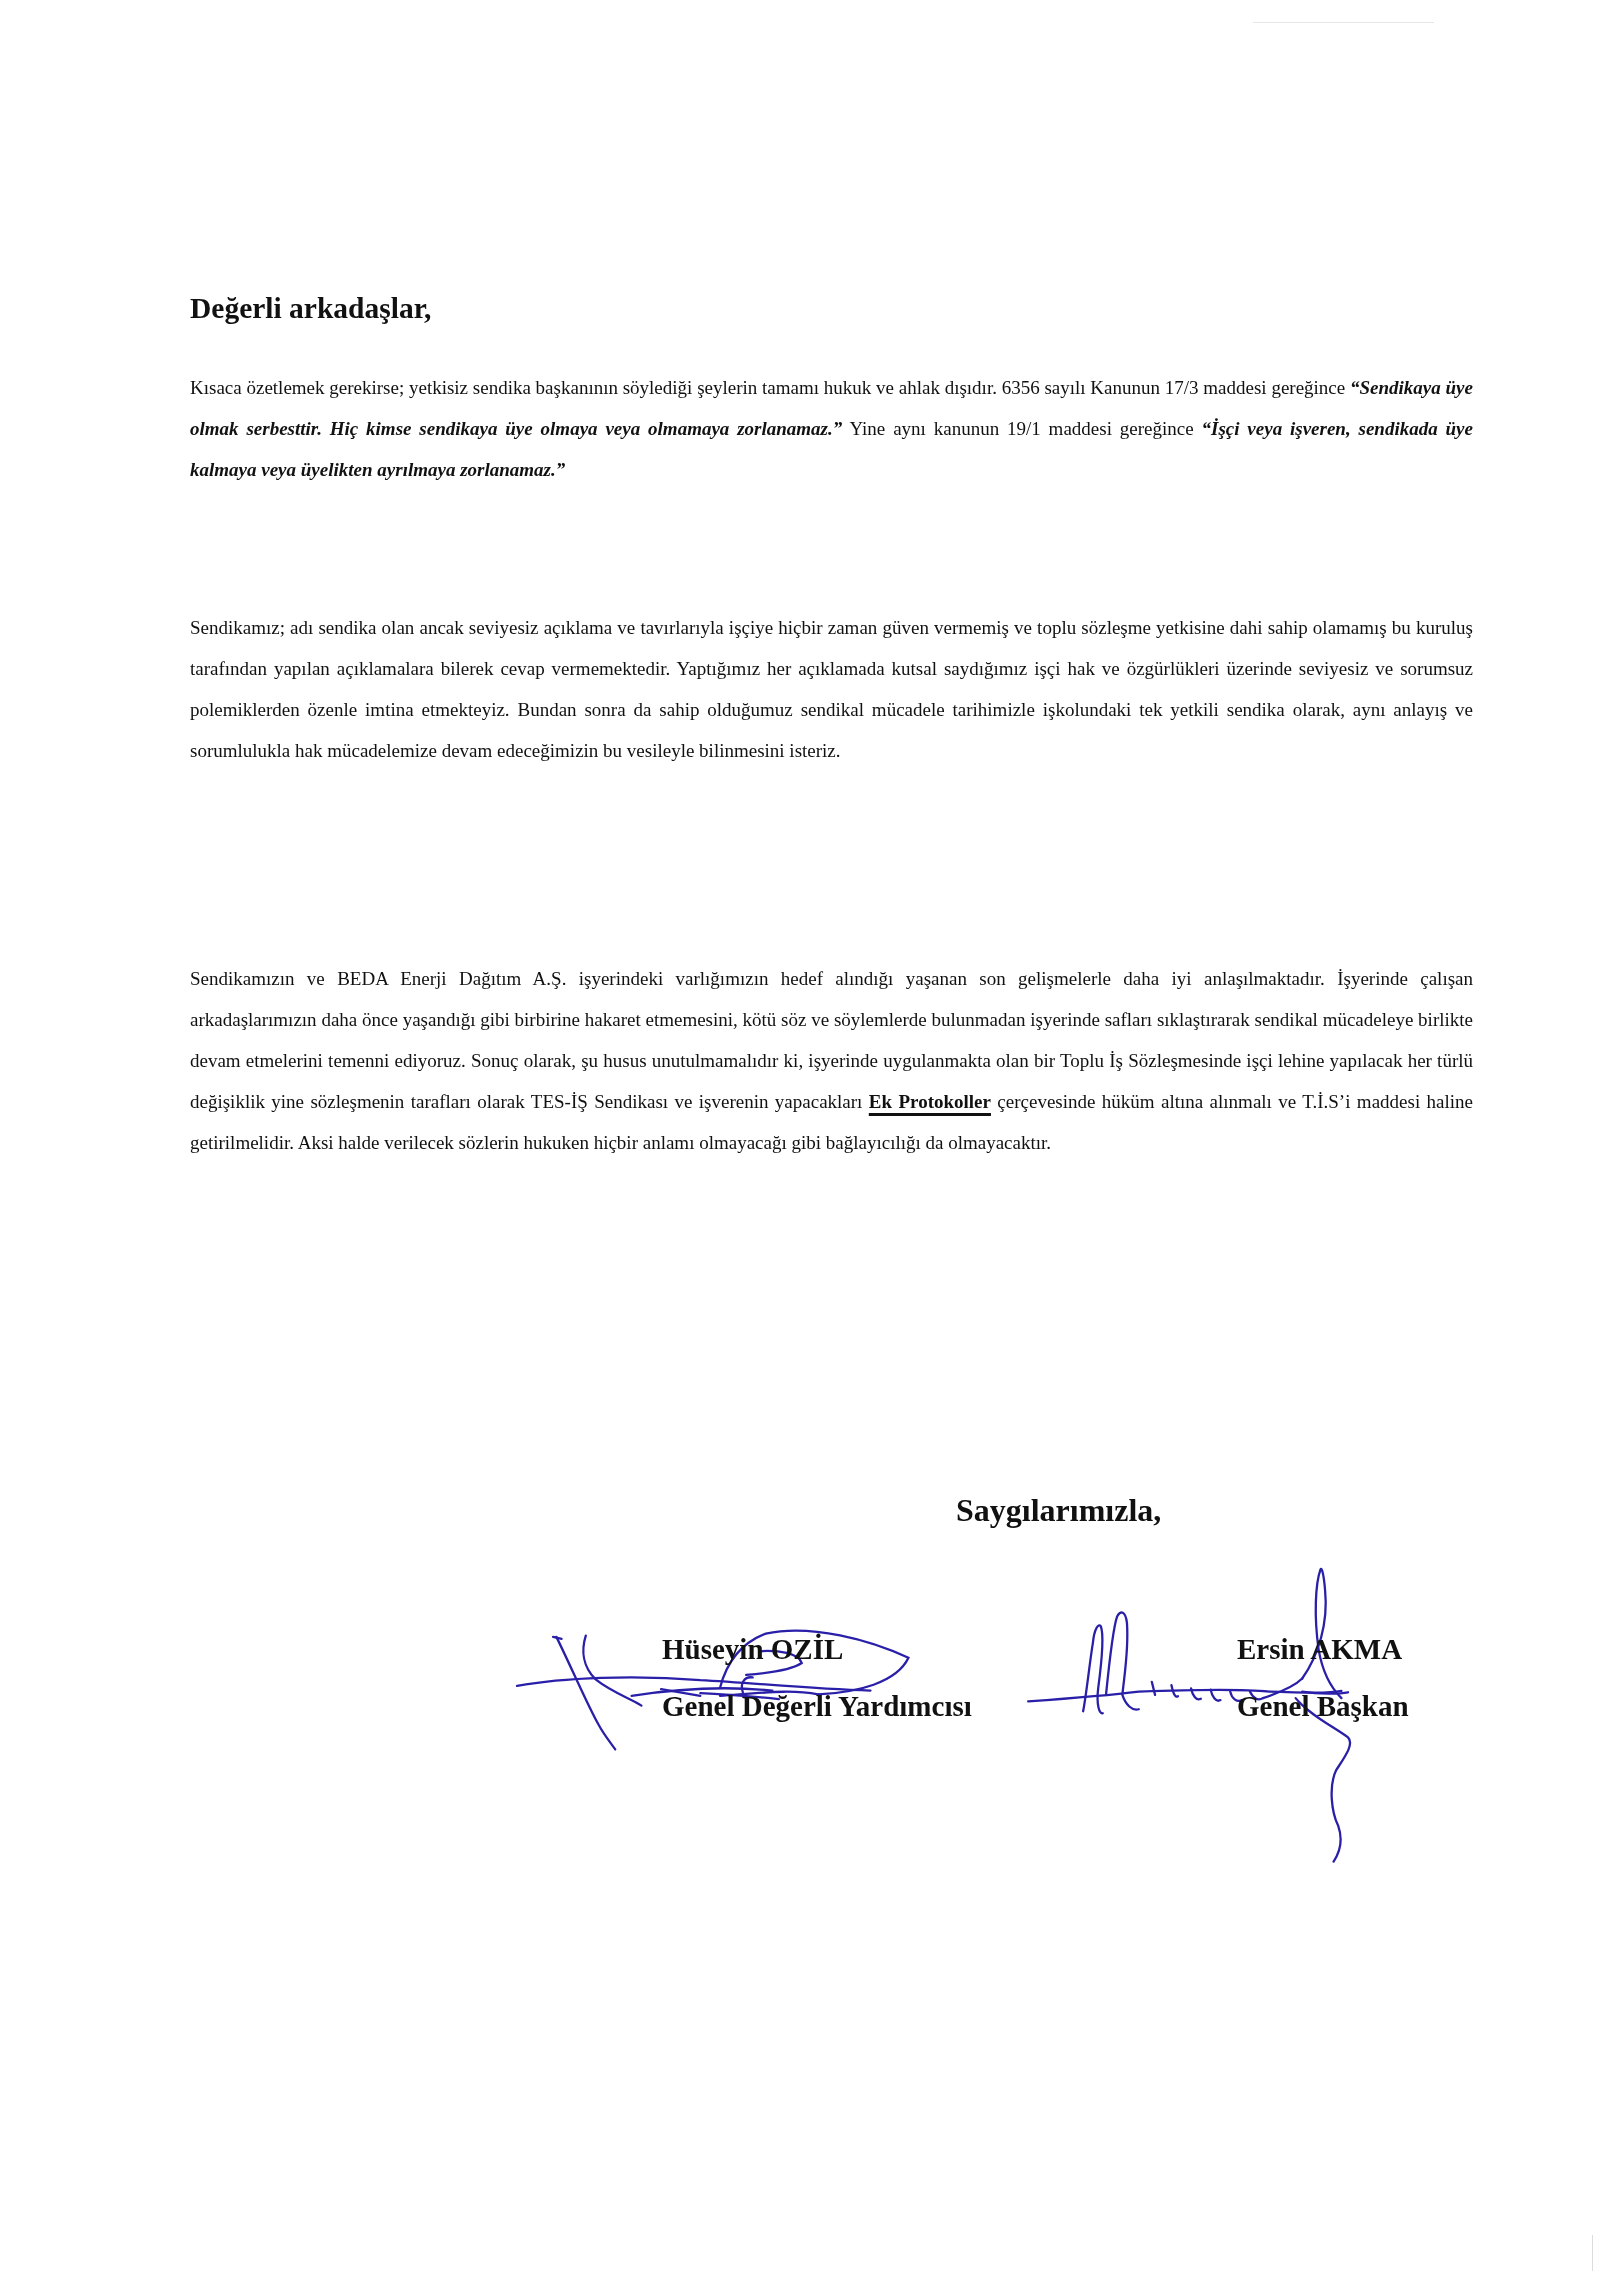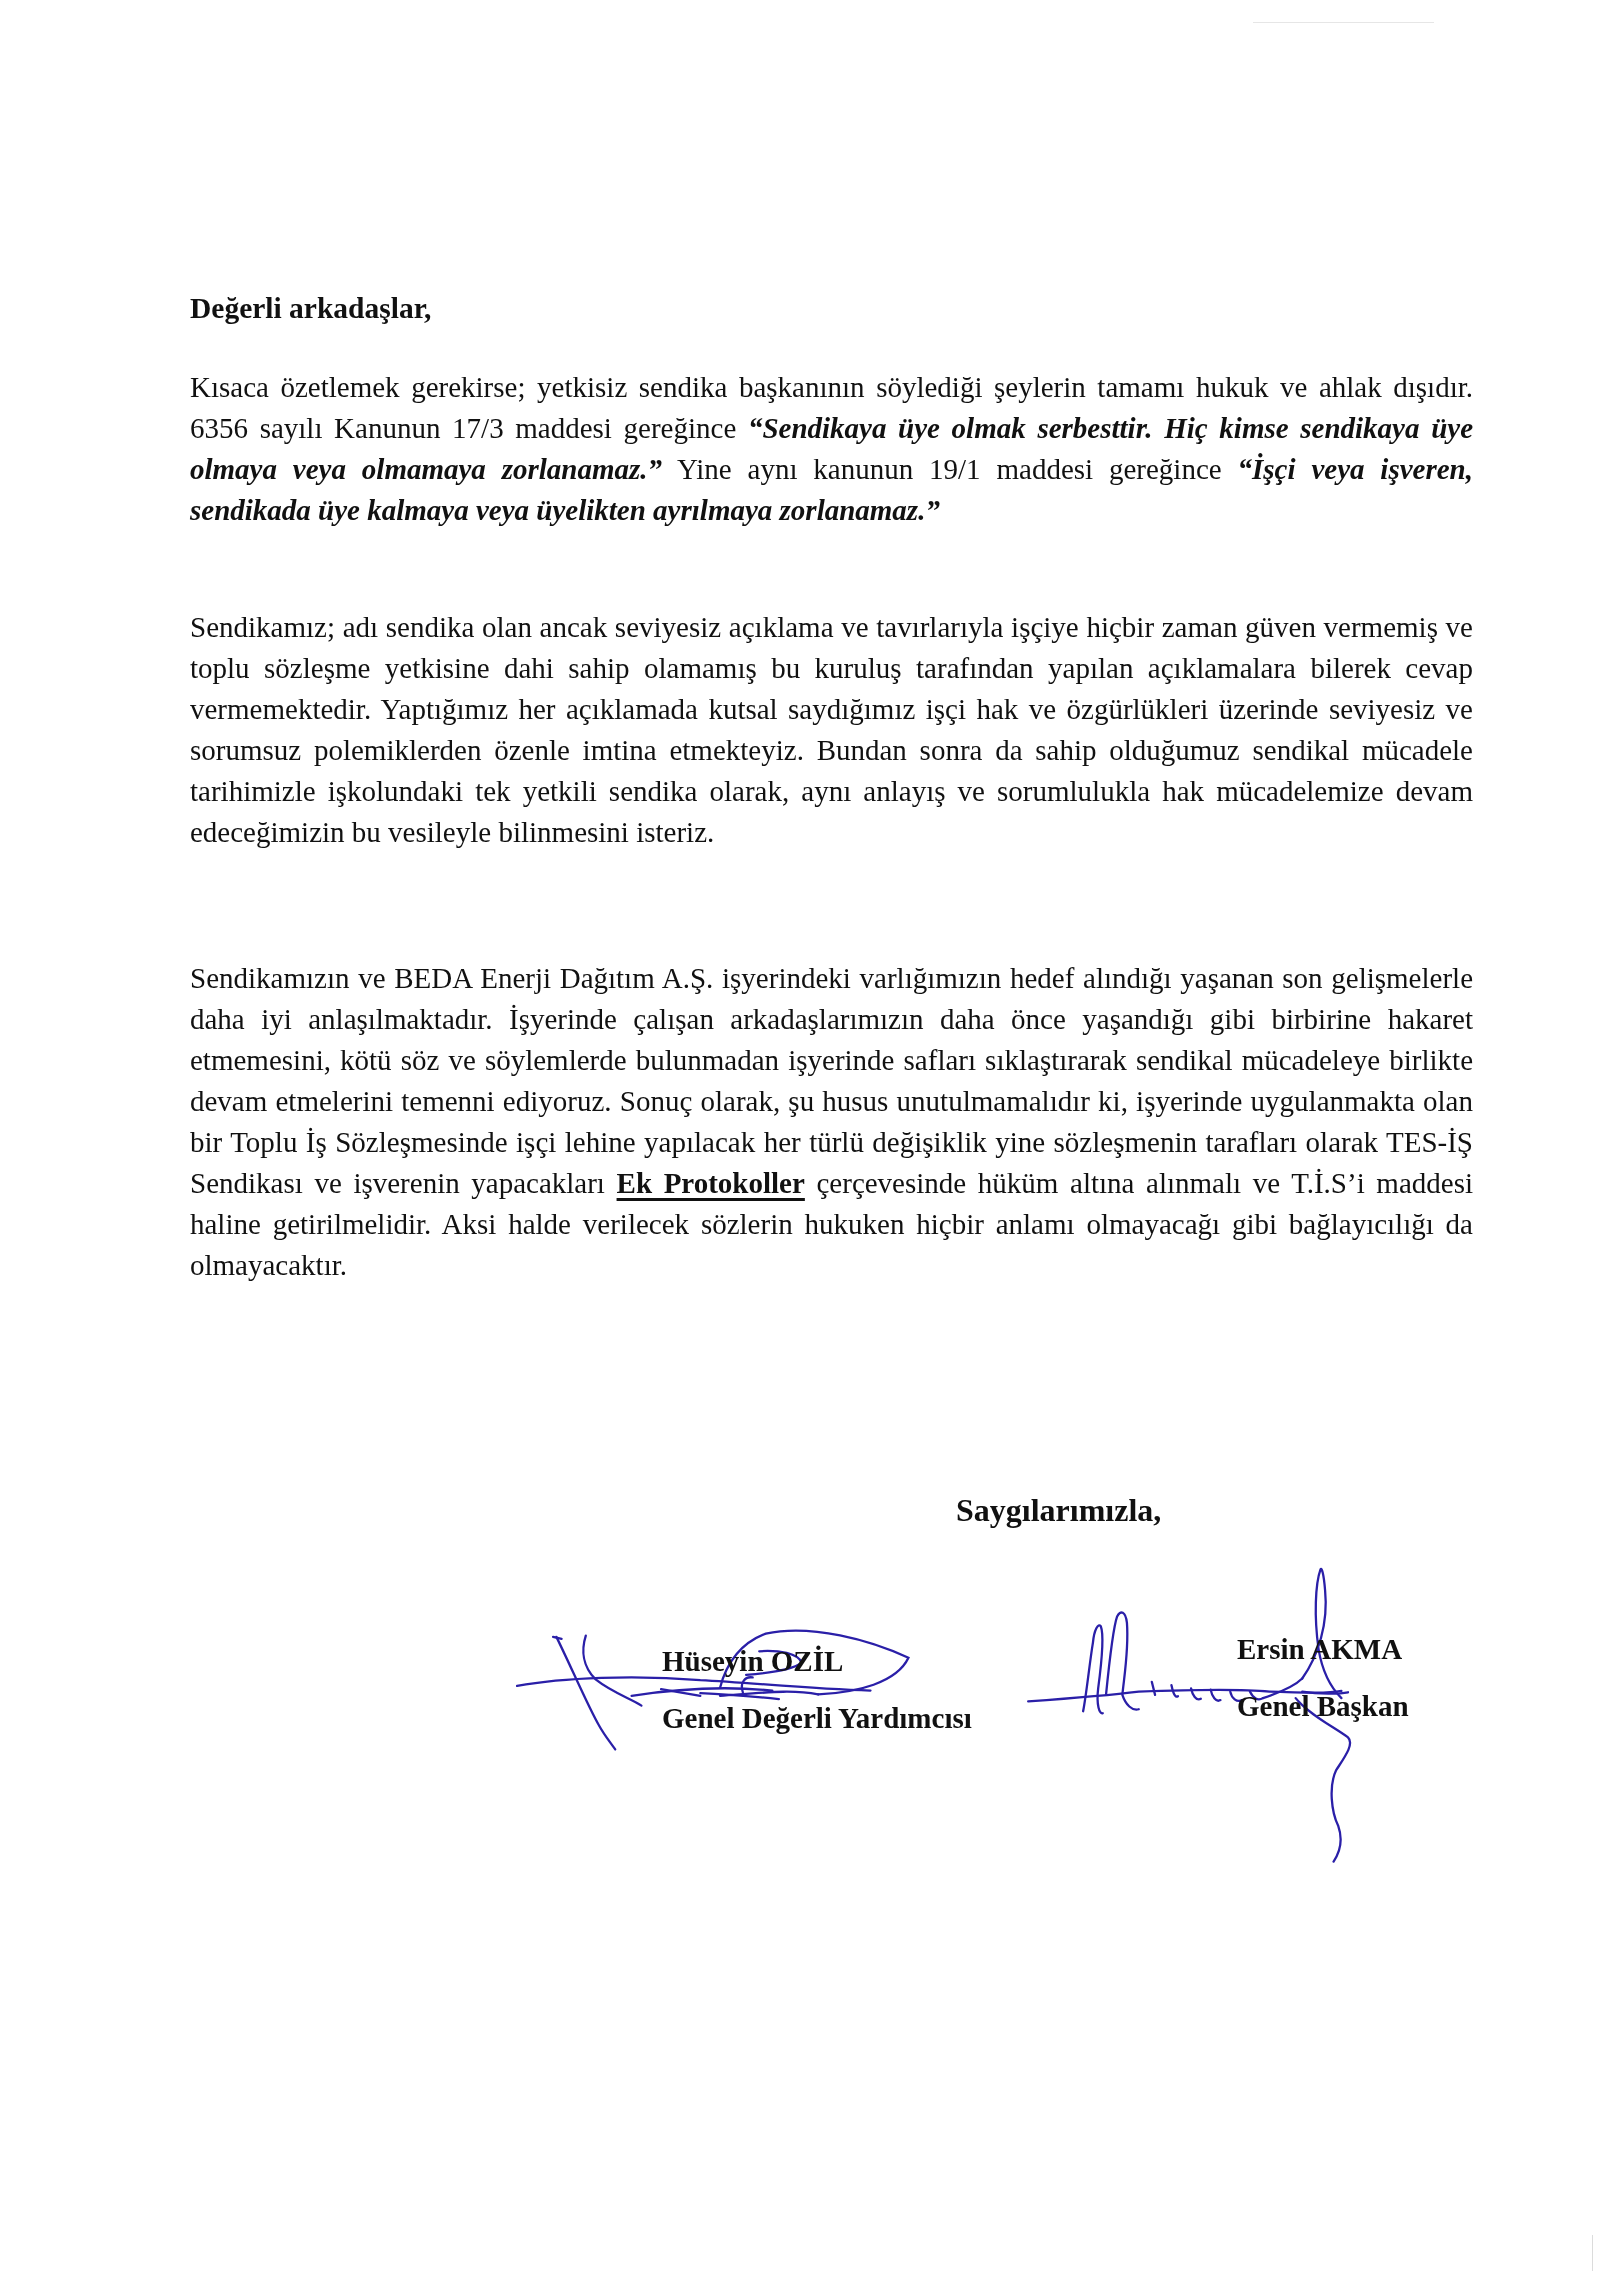--- a/index.html
+++ b/index.html
@@ -1,29 +1,29 @@
 <!DOCTYPE html>
 <html style="font-size:10.5px"><head>
 <meta charset="utf-8">
 <style>
   html, body { margin: 0; padding: 0; background: #ffffff; }
   body { width: 1623px; height: 2295px; position: relative; overflow: hidden; }
   .page { position: absolute; left: 0; top: 0; width: 1623px; height: 2295px; background: #fff; color: #111; font-family: "Liberation Serif", "DejaVu Serif", serif; }
   .scan-line-top { position: absolute; left: 1253px; top: 22px; width: 181px; height: 0.7px; background: #e6e6e6; }
   .scan-line-right { position: absolute; left: 1592px; top: 2235px; width: 0.7px; height: 36px; background: #dcdcdc; }
   .greeting { position: absolute; left: 190px; top: 289px; font-size: 29.5px; font-weight: bold; line-height: 39px; }
-  .body-block { position: absolute; left: 190px; width: 1283px; font-size: 29px; line-height: 41px; text-align: justify; text-align-last: left; }
+  .body-block { position: absolute; left: 190px; width: 1283px; font-size: 19px; line-height: 41px; text-align: justify; text-align-last: left; }
   .p1 { top: 367px; }
   .p2 { top: 607px; }
   .p3 { top: 937px; margin-top: 21px; }
   .q { font-weight: bold; font-style: italic; }
   .ek { font-weight: bold; text-decoration: underline; text-decoration-thickness: 2.6px; text-underline-offset: 5.2px; }
   .closing { position: absolute; left: 956px; top: 1491px; font-size: 32px; font-weight: bold; line-height: 39px; }
   .sig-block { position: absolute; font-size: 29px; font-weight: bold; line-height: 41px; }
-  .sig-left { left: 662px; top: 1629px; margin-top: 12px; }
+  .sig-left { left: 662px; top: 1629px; }
   .sig-right { left: 1237px; top: 1629px; }
   .sig-name, .sig-title { display: block; white-space: nowrap; }
   .sig-title { margin-top: 15.7px; }
   svg.sig { position: absolute; overflow: visible; }
 </style>
 </head>
 <body>
 
 <div class="page">
   <div class="scan-line-top"></div>

